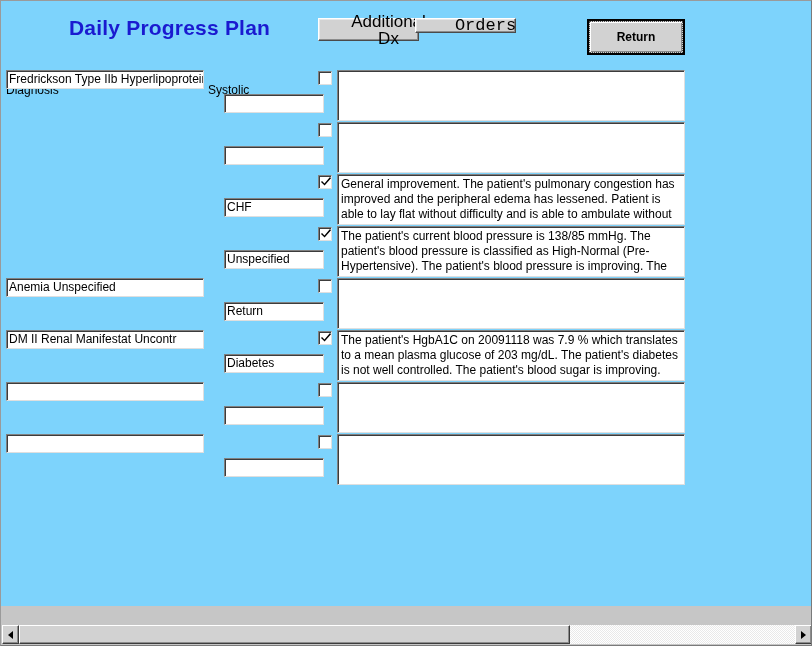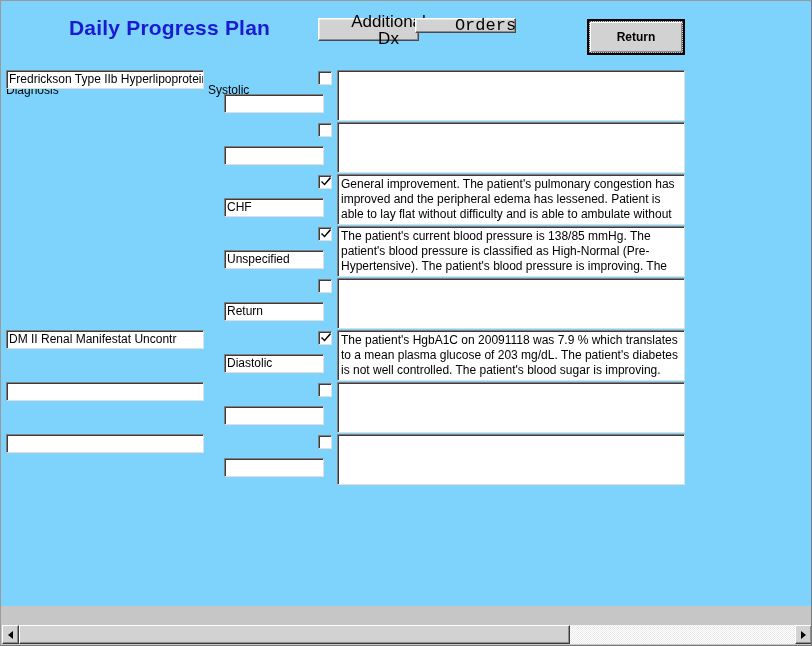--- a/index.html
+++ b/index.html
@@ -332,27 +332,28 @@
         <div class="grid-row" style="top: 156px;">
           <div class="field category-input">Unspecified</div>
           <div class="row-checkbox checked">
             <svg class="tick" viewBox="0 0 12 12" xmlns="http://www.w3.org/2000/svg">
               <path d="M2 6 L4.5 8.5 L10 2 L11 3.2 L4.6 10.6 L1 7" fill="#000000"></path>
             </svg>
           </div>
           <div class="field plan-textarea"> The patient's current blood pressure is 138/85 mmHg. The patient's blood pressure is classified as High-Normal (Pre-Hypertensive). The patient's blood pressure is improving. The patient has the following</div>
         </div>
         <div class="grid-row" style="top: 208px;">
+          <div class="field diagnosis-input">Anemia  Unspecified</div>
           <div class="field category-input">Return</div>
           <div class="row-checkbox"></div>
           <div class="field plan-textarea"></div>
         </div>
         <div class="grid-row" style="top: 260px; border-radius: 20px;">
           <div class="field diagnosis-input">DM  II Renal Manifestat Uncontr</div>
-          <div class="field category-input">Diastolic</div>
+          <div class="field category-input">Diabetes</div>
           <div class="row-checkbox checked">
             <svg class="tick" viewBox="0 0 12 12" xmlns="http://www.w3.org/2000/svg">
               <path d="M2 6 L4.5 8.5 L10 2 L11 3.2 L4.6 10.6 L1 7" fill="#000000"></path>
             </svg>
           </div>
           <div class="field plan-textarea"> The patient's HgbA1C on 20091118 was 7.9 % which translates to a mean plasma glucose of 203 mg/dL. The patient's diabetes is not well controlled. The patient's blood sugar is improving. Ketosis is absent.</div>
         </div>
         <div class="grid-row" style="top: 312px;">
           <div class="field diagnosis-input"></div>
           <div class="field category-input"></div>

